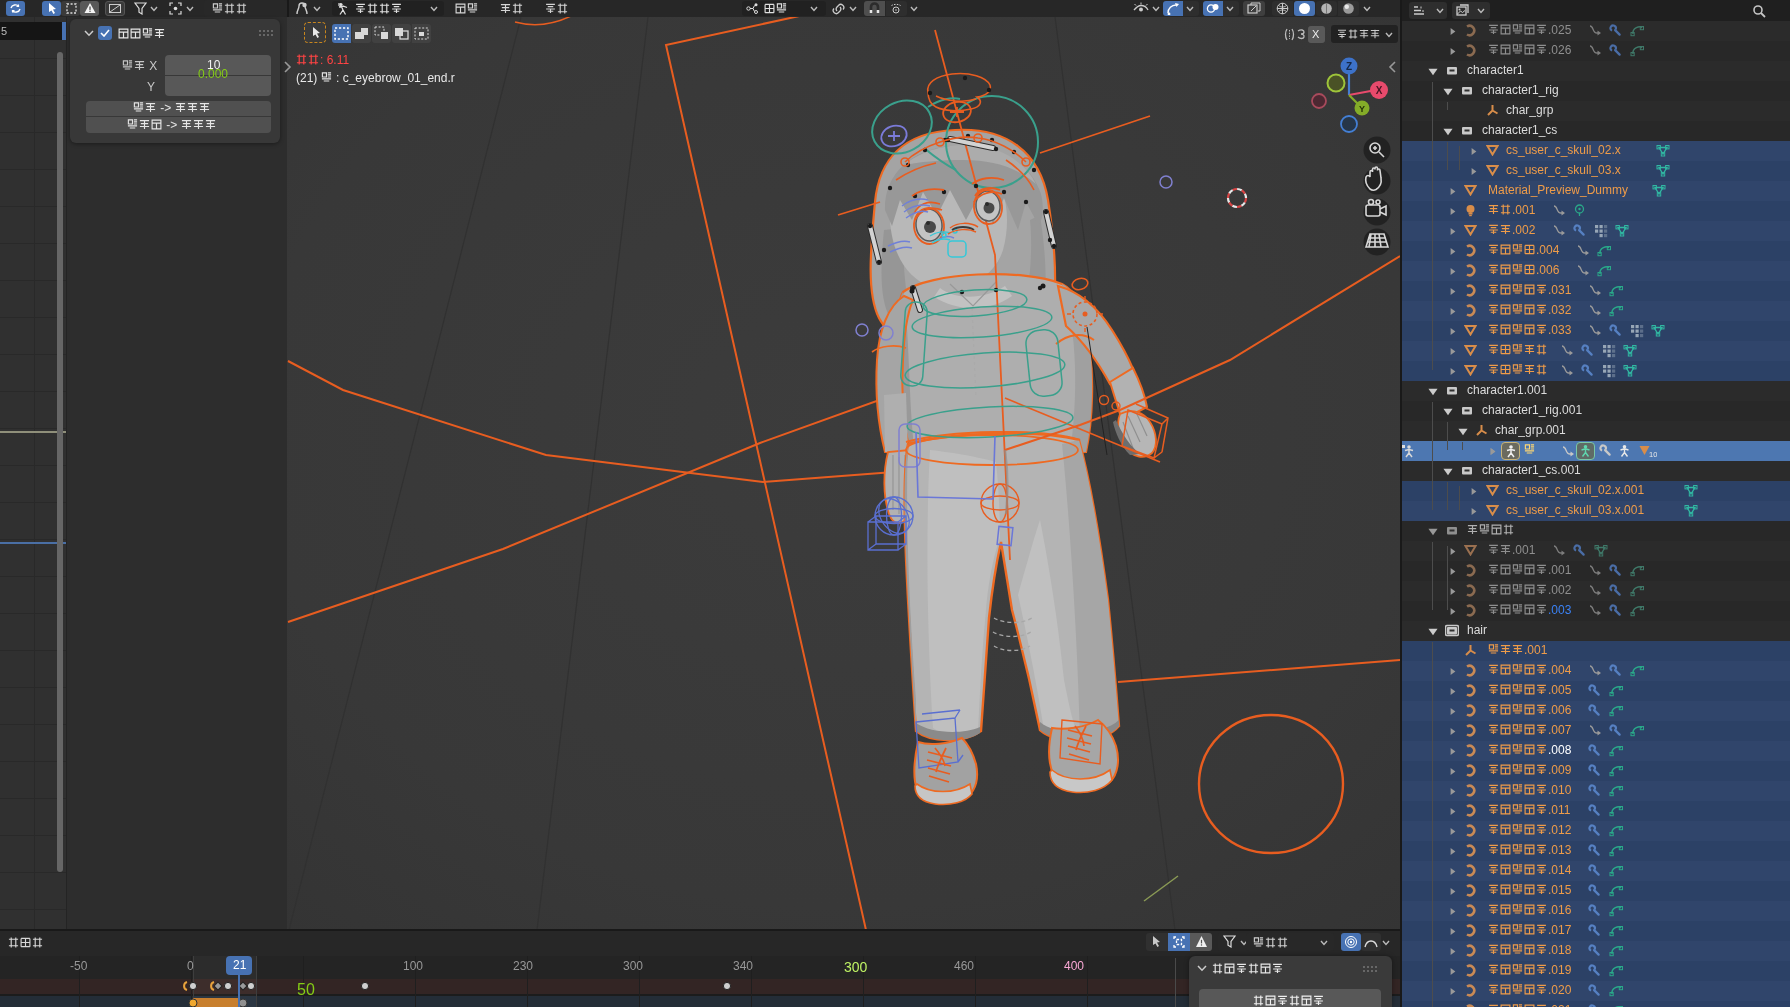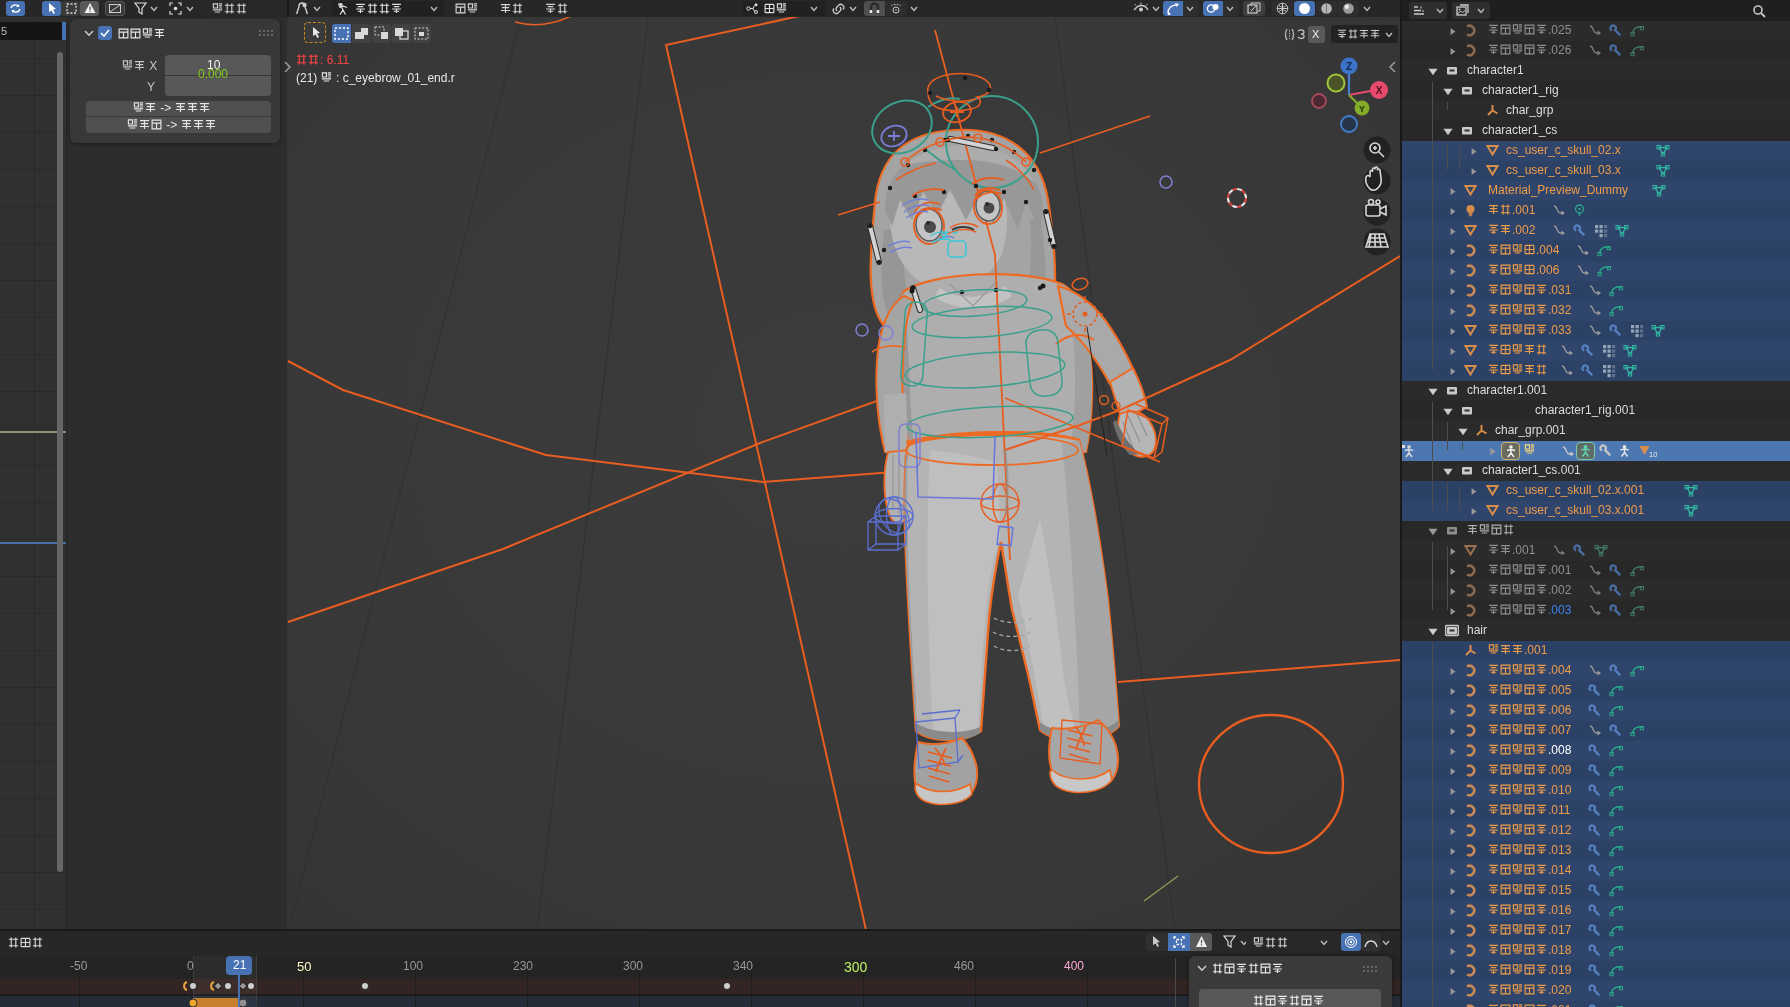--- a/index.html
+++ b/index.html
@@ -625,21 +625,21 @@
 <div class="abs" style="left:975px;top:956px;width:1px;height:51px;background:#262626"></div>
 <div class="abs" style="left:1087px;top:956px;width:1px;height:51px;background:#262626"></div>
 <div class="abs" style="left:1199px;top:956px;width:1px;height:51px;background:#262626"></div>
 <div class="abs" style="left:1311px;top:956px;width:1px;height:51px;background:#262626"></div>
 <div class="abs" style="left:0;top:956px;width:193px;height:51px;background:rgba(0,0,0,0.16)"></div>
 <div class="abs" style="left:256px;top:956px;width:1144px;height:51px;background:rgba(0,0,0,0.16)"></div>
 <div class="abs" style="left:193px;top:956px;width:1px;height:51px;background:#3e3e3e"></div>
 <div class="abs" style="left:256px;top:956px;width:1px;height:51px;background:#3e3e3e"></div>
 <div class="t" style="left:70px;top:959px;font-size:12px;color:#989898">-50</div>
 <div class="t" style="left:187px;top:959px;font-size:12px;color:#989898">0</div>
-<div class="t" style="left:297px;top:959px;font-size:13px;color:#fef9c3">50</div>
+<div class="t" style="left:297px;top:981px;font-size:16px;color:#84cc16">50</div>
 <div class="t" style="left:403px;top:959px;font-size:12px;color:#989898">100</div>
 <div class="t" style="left:513px;top:959px;font-size:12px;color:#989898">230</div>
 <div class="t" style="left:623px;top:959px;font-size:12px;color:#989898">300</div>
 <div class="t" style="left:733px;top:959px;font-size:12px;color:#989898">340</div>
 <div class="t" style="left:844px;top:959px;font-size:14px;color:#bef264">300</div>
 <div class="t" style="left:954px;top:959px;font-size:12px;color:#989898">460</div>
 <div class="t" style="left:1064px;top:959px;font-size:12px;color:#f9a8d4">400</div>
 <svg class="ic" style="left:180px;top:981px" width="10" height="10" viewBox="0 0 10 10">
       <path d="M7 1a4.2 4.2 0 0 0 0 8" fill="none" stroke="#e8a33c" stroke-width="2"></path>
     </svg>
@@ -1229,21 +1229,21 @@
     </svg>
     <div class="t" style="left:1467px;top:383px;color:#dcdcdc">character1.001</div>
 <div class="abs" style="left:1402px;top:401px;width:388px;height:20px;background:#282828"></div>
     <svg class="ic" style="left:1442px;top:407px" width="12" height="10" viewBox="0 0 12 11">
       <path d="M1 2h10L6 9z" fill="#ccc"></path>
     </svg>
     <svg class="ic" style="left:1460px;top:404px" width="14" height="13" viewBox="0 0 14 13">
       <rect x="2" y="3" width="10" height="7.5" rx="1" fill="#c9c9c9"></rect>
       <rect x="4.5" y="5.5" width="5" height="2" fill="#303030"></rect>
     </svg>
-    <div class="t" style="left:1535px;top:403px;color:#dcdcdc">character1_rig.001</div>
+    <div class="t" style="left:1482px;top:403px;color:#dcdcdc">character1_rig.001</div>
 <div class="abs" style="left:1402px;top:421px;width:388px;height:20px;background:#2b2b2b"></div>
     <svg class="ic" style="left:1457px;top:427px" width="12" height="10" viewBox="0 0 12 11">
       <path d="M1 2h10L6 9z" fill="#ccc"></path>
     </svg>
     <svg class="ic" style="left:1475px;top:424px" width="13" height="13" viewBox="0 0 13 13">
       <path d="M6.5 6.5L6.5 1M6.5 6.5L2 11M6.5 6.5l5 3" fill="none" stroke="#d88d4a" stroke-width="2"></path>
     </svg>
     <div class="t" style="left:1495px;top:423px;color:#dcdcdc">char_grp.001</div>
 <div class="abs" style="left:1402px;top:441px;width:388px;height:20px;background:#4d77b1"></div>
     <svg class="ic" style="left:1489px;top:446px" width="8" height="11" viewBox="0 0 10 11">

